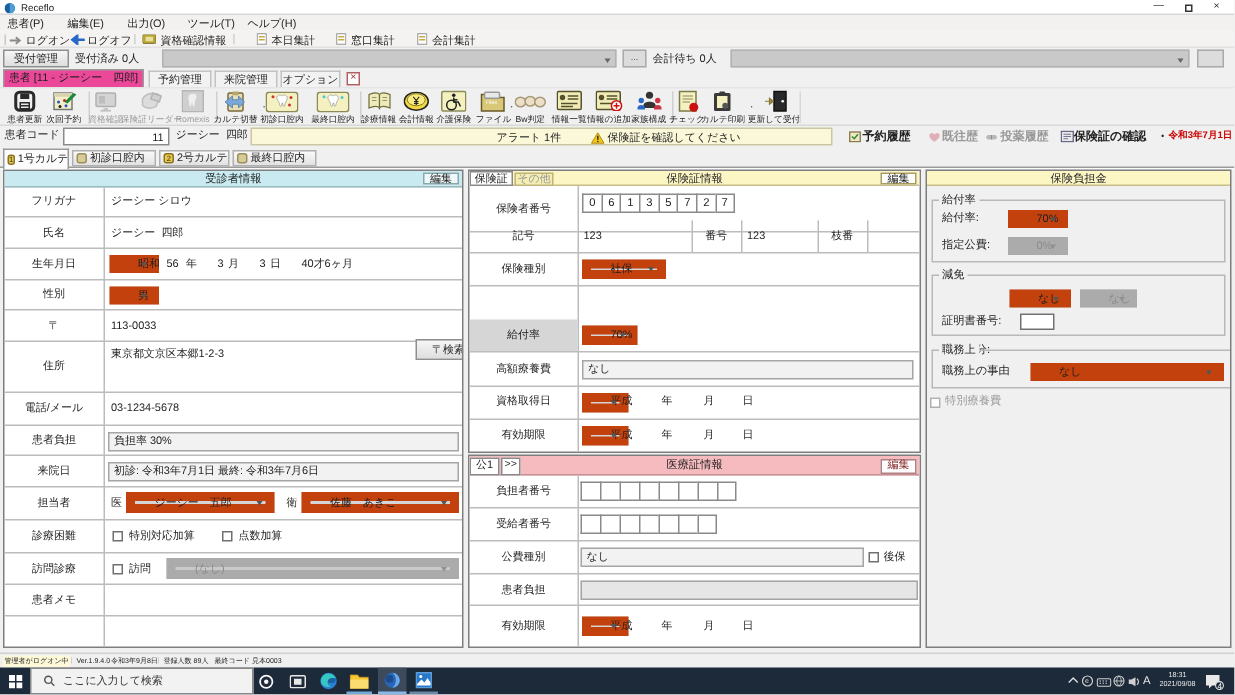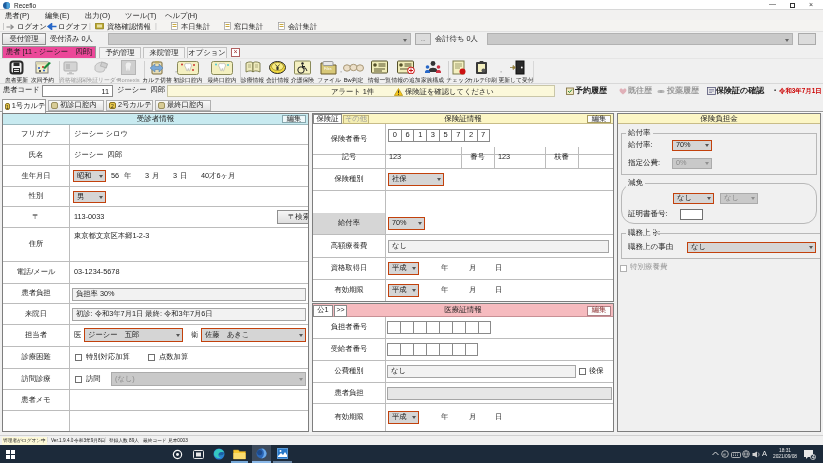--- a/index.html
+++ b/index.html
@@ -2,21 +2,21 @@
 <html><head>
 <meta charset="utf-8">
 <style>
 *{margin:0;padding:0;box-sizing:border-box;line-height:1.15;}
 html,body{width:823px;height:463px;overflow:hidden;}
 body{font-family:"Liberation Sans",sans-serif;font-size:7.5px;color:#1e1e1e;background:#f0f0f0;position:relative;}
 span,div{white-space:nowrap;}
 .ab{position:absolute;}
 .lbl{position:absolute;display:flex;align-items:center;justify-content:center;text-align:center;}
 .lfl{position:absolute;display:flex;align-items:center;}
-.combo{position:absolute;background:#d5d5d5;border:1px solid #c2410c;display:flex;align-items:center;padding-left:3px;font-size:7.3px;}
+.combo{position:absolute;background:#d5d5d5;border:6px solid #c2410c;display:flex;align-items:center;padding-left:13px;font-size:7.3px;}
 .combo .ar{position:absolute;right:2px;top:50%;margin-top:-1.5px;width:0;height:0;border-left:2.5px solid transparent;border-right:2.5px solid transparent;border-top:3.5px solid #555;}
 .combo.dis{background:#c9c9c9;color:#8b8b8b;border-color:#ababab;}
 .combo.dis .ar{border-top-color:#909090;}
 .inp{position:absolute;background:#f2f2f2;border:1px solid #a5a5a5;display:flex;align-items:center;padding-left:3px;font-size:7.3px;}
 .chk{position:absolute;width:7px;height:7px;border:1px solid #707070;background:#fff;}
 .grp{position:absolute;border:1px solid #b8b8b8;}
 .grp>span{position:absolute;top:-5px;left:4px;background:#f0f0f0;padding:0 2px;font-size:7.5px;}
 .dgt{width:12.7px;height:13px;border:1px solid #8a8a8a;border-right:none;background:#fff;display:flex;align-items:center;justify-content:center;font-size:7.5px;}
 .dgt.last{border-right:1px solid #8a8a8a;}
 .edit{position:absolute;background:#fdfdfd;border:1px solid #8a8a8a;font-size:7.3px;display:flex;align-items:center;justify-content:center;}
@@ -338,21 +338,21 @@
       <div class="lfl" style="left:177px;top:0;height:100%;">日</div>
     <div class="lfl" style="left:198px;top:0;height:100%;">40才6ヶ月</div>
   </div>
   <div class="lrow" style="top:73px;height:20px;">
       <div class="lab">性別</div>
     <div class="combo" style="left:70px;top:4px;width:33px;height:12px;">男<span class="ar"></span></div>
   </div>
   <div class="lrow" style="top:93px;height:21px;">
       <div class="lab">〒</div>
     <div class="lfl" style="left:71px;top:0;height:100%;">113-0033</div>
-    <div class="edit" style="left:274px;top:3px;width:44px;height:14px;background:linear-gradient(#f6f6f6,#dedede);border-color:#8f8f8f;">〒検索</div>
+    <div class="edit" style="left:274px;top:19px;width:44px;height:14px;background:linear-gradient(#f6f6f6,#dedede);border-color:#8f8f8f;">〒検索</div>
   </div>
   <div class="lrow" style="top:114px;height:34px;">
       <div class="lab">住所</div>
     <div class="lfl" style="left:71px;top:3px;height:10px;">東京都文京区本郷1-2-3</div>
   </div>
   <div class="lrow" style="top:148px;height:22px;">
       <div class="lab">電話/メール</div>
     <div class="lfl" style="left:71px;top:0;height:100%;">03-1234-5678</div>
   </div>
   <div class="lrow" style="top:170px;height:20px;">
@@ -505,21 +505,21 @@
   <div class="ab" style="left:0;top:0;width:202px;height:10px;background:#fcf6c5;border-bottom:1px solid #c8bc88;">
     <div class="lbl" style="left:0;top:0;width:202px;height:10px;font-size:7.5px;">保険負担金</div>
   </div>
   <div class="grp" style="left:3px;top:19px;width:196px;height:42px;">
       <span>給付率</span>
     <div class="lfl" style="left:6px;top:6px;height:11px;">給付率:</div>
     <div class="combo" style="left:50px;top:6px;width:40px;height:11px;">70%<span class="ar"></span></div>
     <div class="lfl" style="left:6px;top:24px;height:11px;">指定公費:</div>
     <div class="combo dis" style="left:50px;top:24px;width:40px;height:11px;">0%<span class="ar"></span></div>
   </div>
-  <div class="grp" style="left:3px;top:69px;width:196px;height:41px;border-radius:13px;">
+  <div class="grp" style="left:3px;top:69px;width:196px;height:41px;">
       <span>減免</span>
     <div class="lfl" style="left:6px;top:9px;height:11px;margin-top:35px;">減免区分:</div>
     <div class="combo" style="left:51px;top:9px;width:41px;height:11px;">なし<span class="ar"></span></div>
     <div class="combo dis" style="left:98px;top:9px;width:38px;height:11px;">なし<span class="ar"></span></div>
     <div class="lfl" style="left:6px;top:25px;height:11px;">証明書番号:</div>
     <div class="ab" style="left:58px;top:25px;width:23px;height:11px;background:#fff;border:1px solid #707070;"></div>
   </div>
   <div class="grp" style="left:3px;top:119px;width:219px;height:26px;text-align:center;">
       <span>職務上</span>
     <div class="lfl" style="left:6px;top:8px;height:11px;">職務上の事由</div>
@@ -540,20 +540,27 @@
   <span class="ab" style="left:143px;top:2px;">最終コード 見本0003</span>
 </div>
 
 <div id="taskbar" class="ab" style="left:0;top:445px;width:823px;height:18px;background:#1c2a3a;overflow:hidden;">
   <svg class="ab" style="left:6px;top:5px;" width="9" height="9">
       <rect x="0" y="0" width="4" height="4" fill="#fff"></rect>
       <rect x="5" y="0" width="4" height="4" fill="#fff"></rect>
       <rect x="0" y="5" width="4" height="4" fill="#fff"></rect>
       <rect x="5" y="5" width="4" height="4" fill="#fff"></rect>
     </svg>
+  <div class="ab" style="left:20px;top:0px;width:149px;height:18px;background:#f2f2f2;border:1px solid #888;display:flex;align-items:center;">
+    <svg style="margin-left:8px;" width="8" height="8" viewBox="0 0 10 10">
+        <circle cx="4" cy="4" r="3" fill="none" stroke="#555" stroke-width="1.2"></circle>
+        <path d="M6.3 6.3L9 9" stroke="#555" stroke-width="1.2"></path>
+      </svg>
+    <span style="margin-left:5px;font-size:7.3px;color:#333;">ここに入力して検索</span>
+  </div>
   <svg class="ab" style="left:172px;top:4px;" width="11" height="11" viewBox="0 0 12 12">
       <circle cx="6" cy="6" r="4.5" fill="none" stroke="#f5f5f5" stroke-width="1.3"></circle>
       <circle cx="6" cy="6" r="1.6" fill="#f5f5f5"></circle>
     </svg>
   <svg class="ab" style="left:193px;top:5px;" width="11" height="9">
       <rect x="0.5" y="0.5" width="10" height="8" rx="1" fill="none" stroke="#e8e8e8" stroke-width="1"></rect>
       <rect x="3" y="2.5" width="5" height="4" fill="#e8e8e8"></rect>
     </svg>
   <svg class="ab" style="left:213px;top:3px;" width="12" height="12" viewBox="0 0 24 24">
       <circle cx="12" cy="12" r="11" fill="#2a7fd4"></circle>

